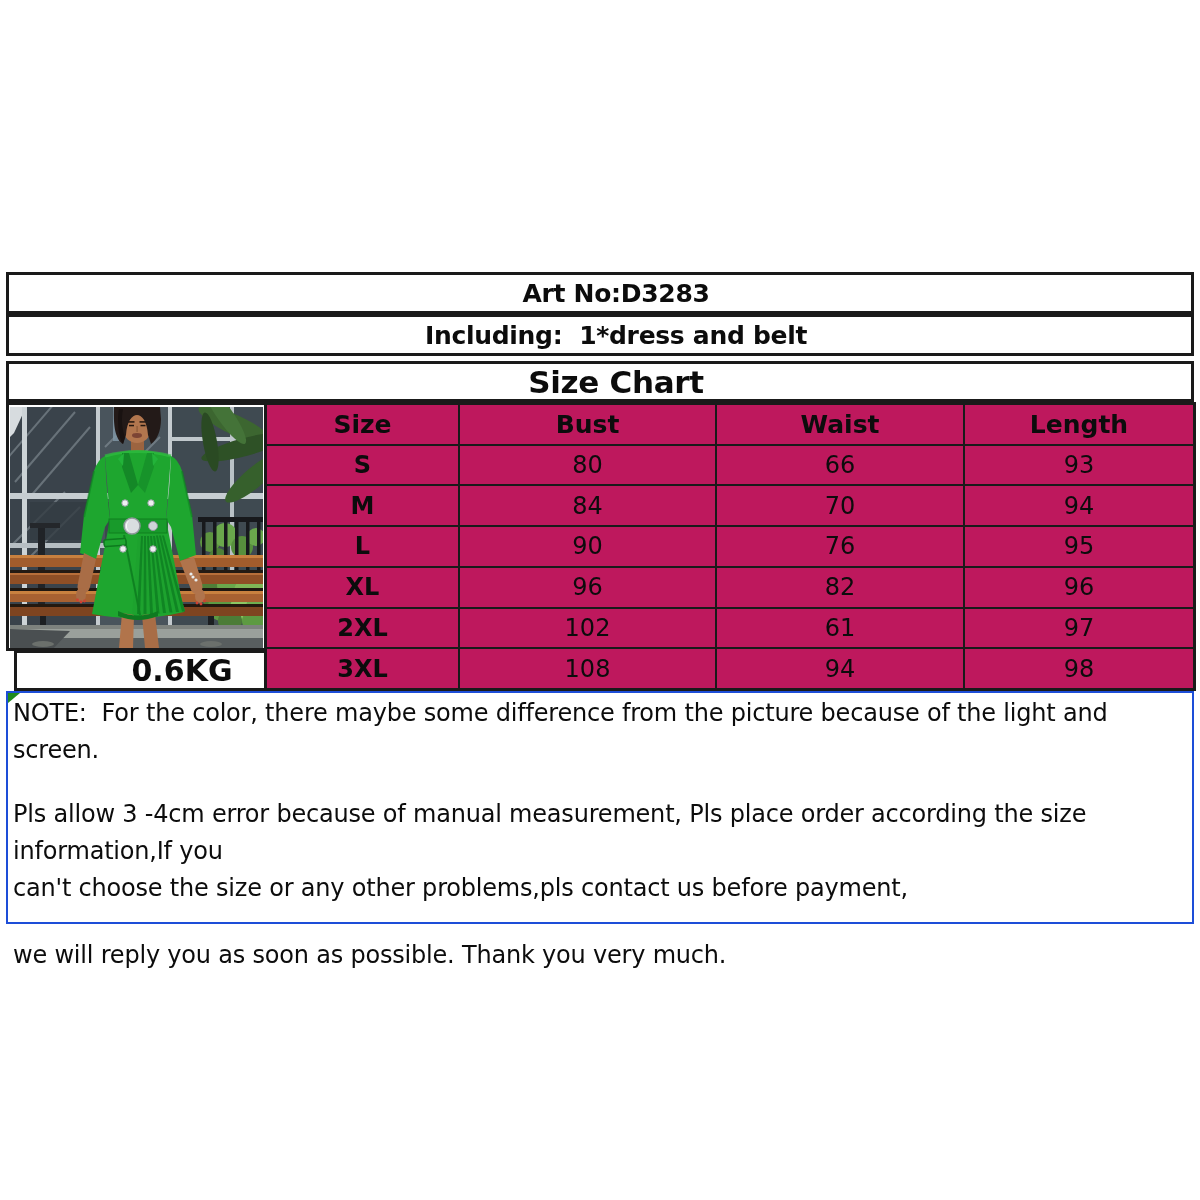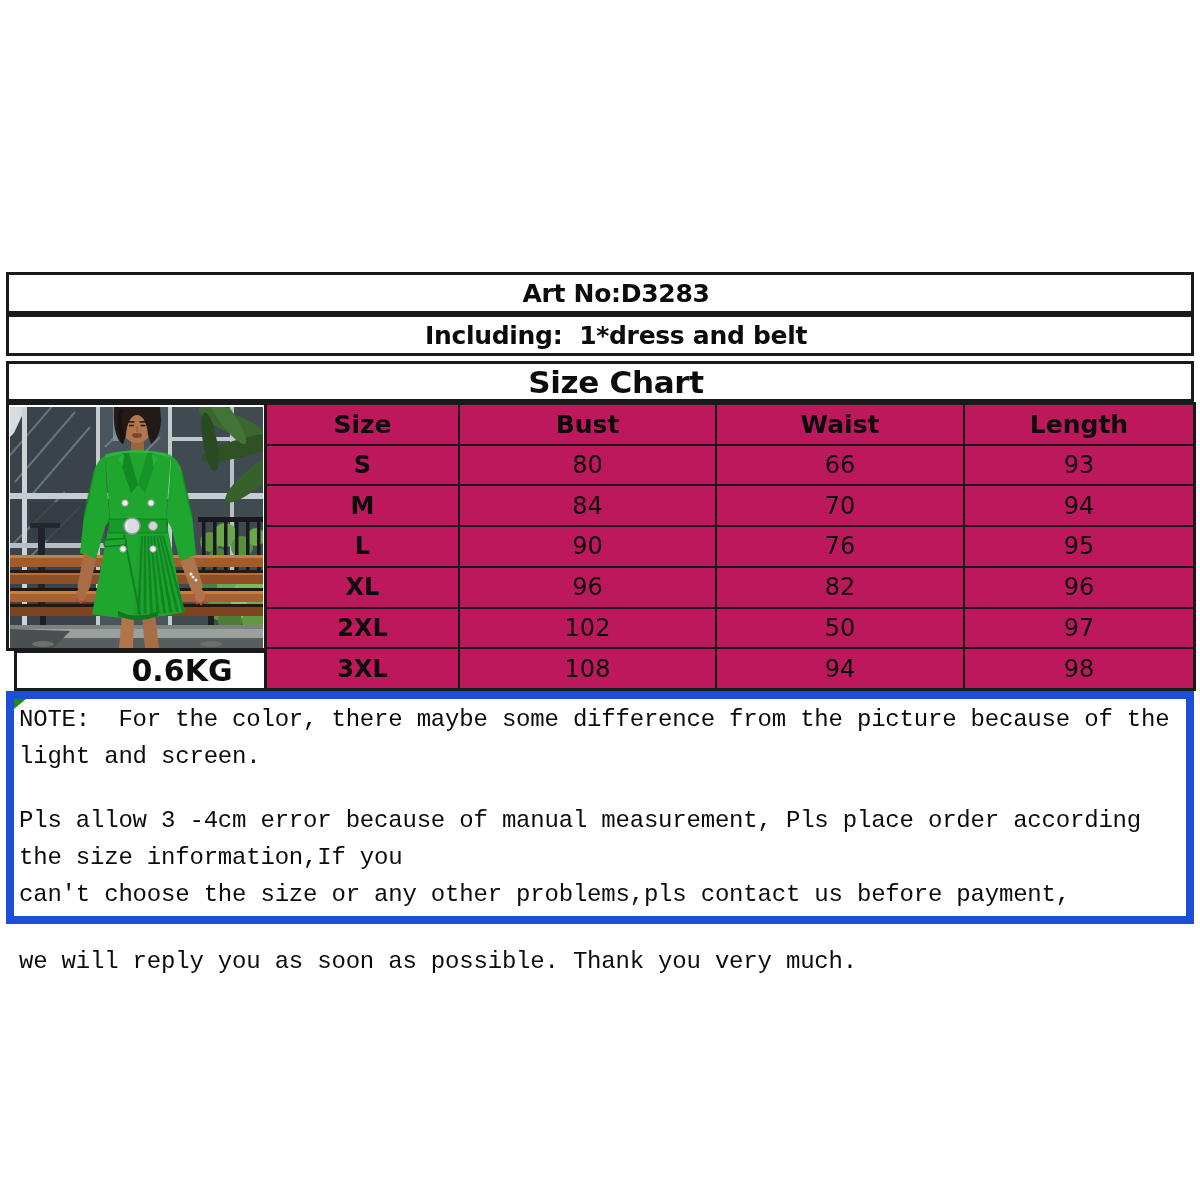--- a/index.html
+++ b/index.html
@@ -25,21 +25,21 @@
   }
   .cell{
     background:#be185d;display:flex;align-items:center;justify-content:center;
     font-size:24px;
   }
   .cell.hdr{font-weight:bold;font-size:25px;}
   .cell.szc{font-weight:bold;}
   
   .note-box{
     position:absolute;box-sizing:border-box;left:6px;top:691px;width:1188px;height:233px;
-    border:8px solid #1d4ed8;background:#fff;padding:2px 8px 0 5px;font-family:Liberation Mono, monospace;
+    border:2px solid #1d4ed8;background:#fff;padding:2px 8px 0 5px;
   }
   .note-box p{margin:0;font-size:24px;line-height:37px;letter-spacing:-0.2px;}
   .note-gap1{height:27px;}
   .note-gap2{height:30px;}
   .corner-marker{
     position:absolute;left:0;top:0;width:0;height:0;
     border-top:10px solid #1f8a1f;border-right:12px solid transparent;
   }
   .photo-cell{padding:0;overflow:hidden;}
   .photo-cell svg{display:block;margin:2px auto 0 auto;}
@@ -263,21 +263,21 @@
     <div class="cell">76</div>
     <div class="cell">95</div>
 
     <div class="cell szc">XL</div>
     <div class="cell">96</div>
     <div class="cell">82</div>
     <div class="cell">96</div>
 
     <div class="cell szc">2XL</div>
     <div class="cell">102</div>
-    <div class="cell">50</div>
+    <div class="cell">61</div>
     <div class="cell">97</div>
 
     <div class="cell szc">3XL</div>
     <div class="cell">108</div>
     <div class="cell">94</div>
     <div class="cell">98</div>
   </div>
 
   <div class="note-box">
     <div class="corner-marker"></div>

